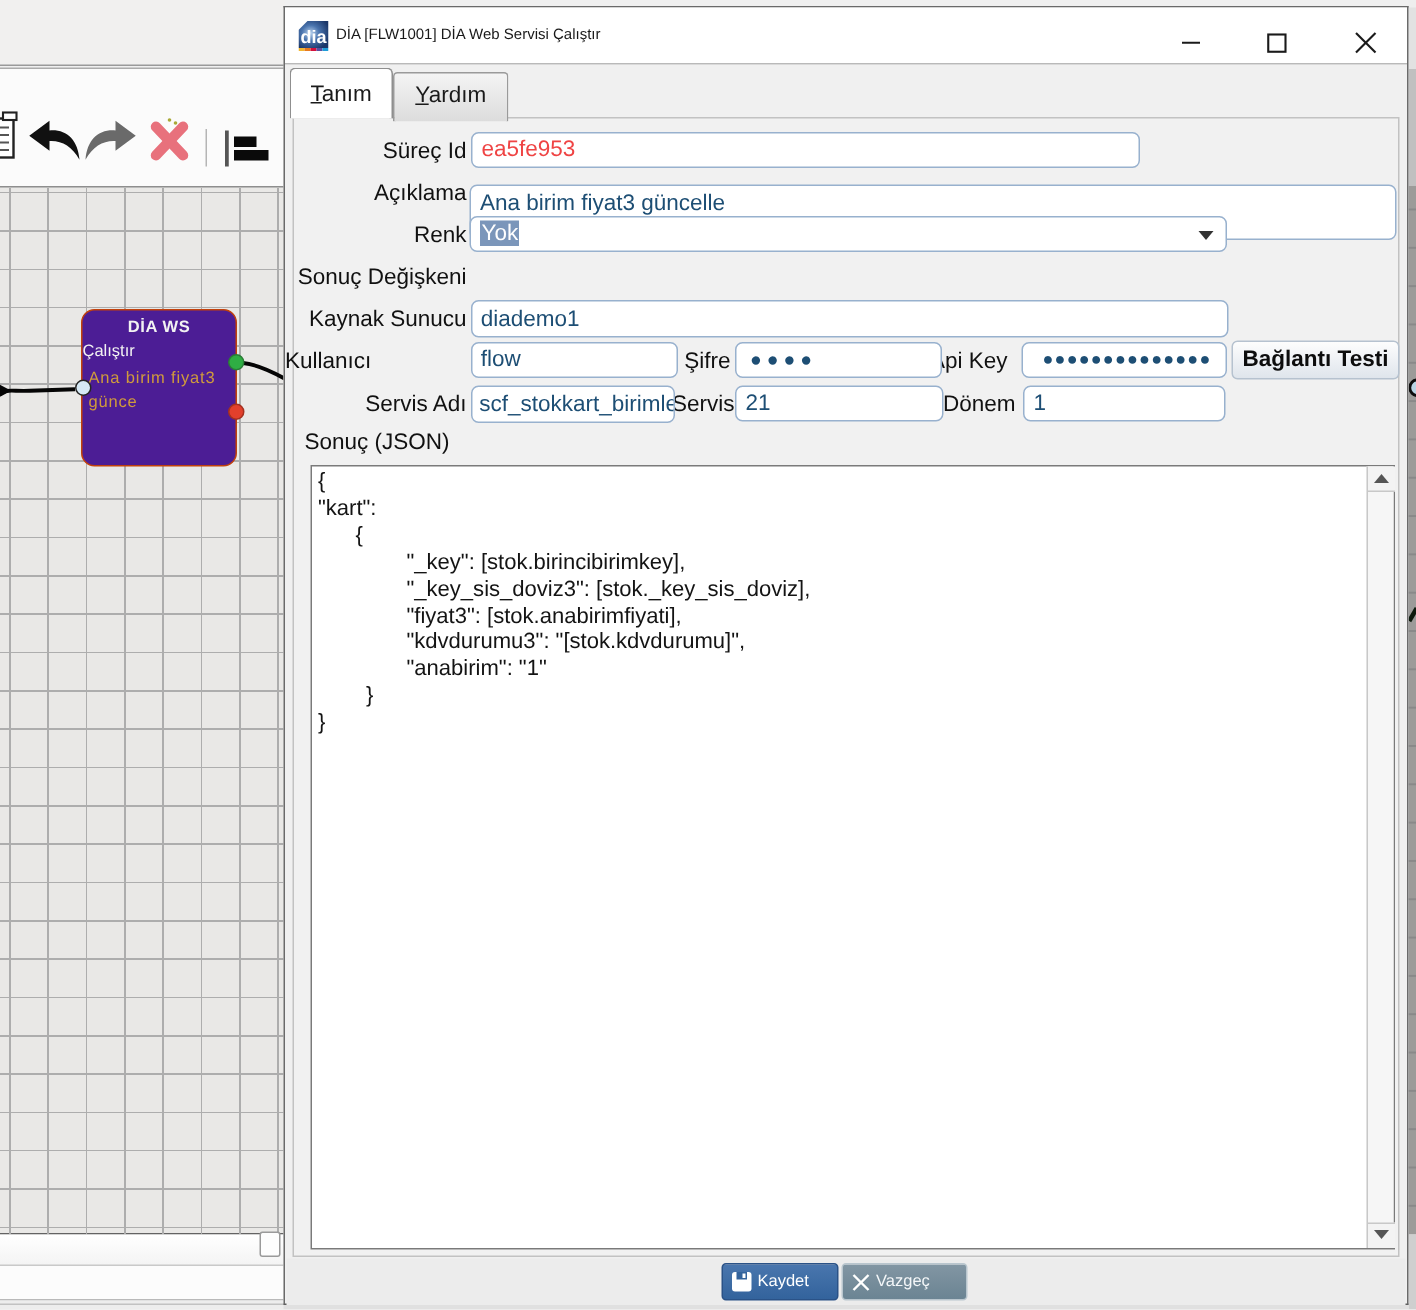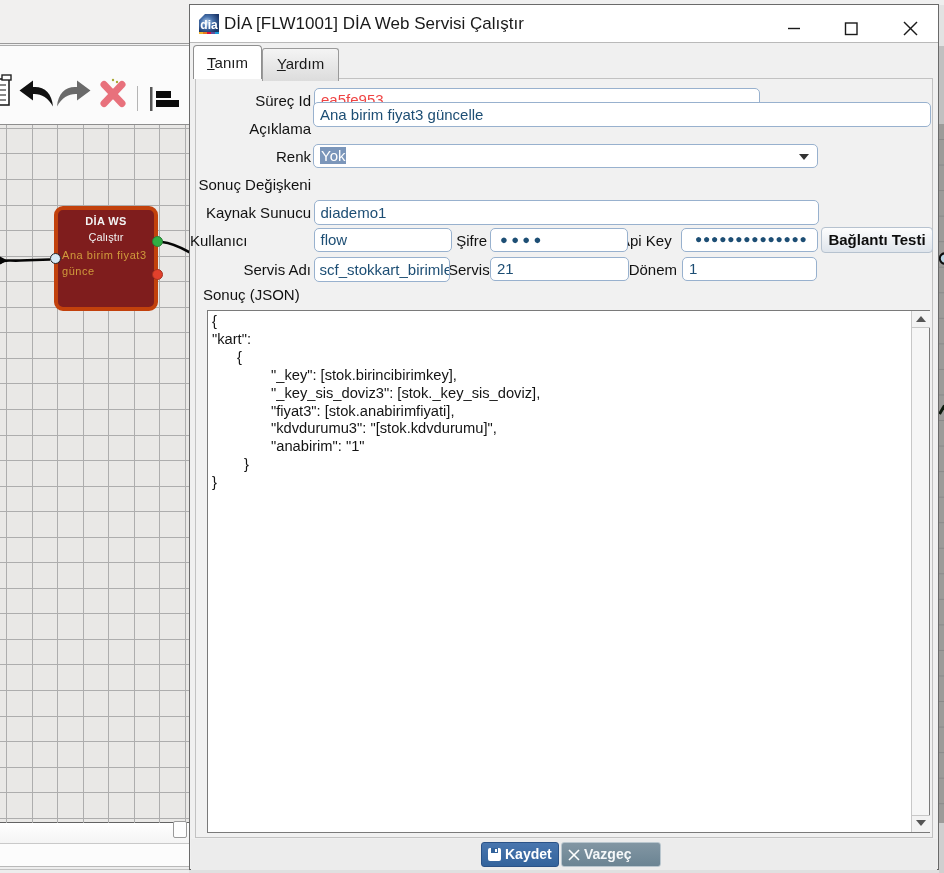--- a/index.html
+++ b/index.html
@@ -13,59 +13,59 @@
 #toolbar{left:0;top:46px;width:189px;height:78px;background:#fbfbfb}
 #canvas{left:0;top:124px;width:189px;height:699px;border-top:1px solid #8e8e8e;border-bottom:1px solid #636363;
  background-color:#e9e8e6}
 #bb1{left:0;top:823px;width:189px;height:20px;background:linear-gradient(#ffffff,#f4f4f4)}
 #bb2{left:0;top:843px;width:189px;height:1px;background:#c9c9c9}
 #bb3{left:0;top:844px;width:189px;height:22px;background:#fcfcfc}
 #bb4{left:0;top:866px;width:189px;height:1px;background:#b9b9b9}
 #bb5{left:0;top:867px;width:189px;height:6px;background:#ededed}
 #bb6{left:0;top:869px;width:189px;height:1px;background:#c2c2c2}
 
-#node{left:54px;top:205px;width:104px;height:105px;background:#7f1d1d;border:4px solid #c2410c;border-radius:9px;color:#f2f2f2;font-size:11px}
+#node{left:54px;top:205px;width:104px;height:105px;background:#4c1d95;border:1px solid #c2410c;border-radius:9px;color:#f2f2f2;font-size:11px}
 #node .t1{position:absolute;left:0;right:0;top:4.5px;text-align:center;font-weight:bold;letter-spacing:.4px}
-#node .t2{position:absolute;left:0;right:0;top:20.5px;text-align:center}
+#node .t2{position:absolute;left:0;right:0;top:20.5px;text-align:left}
 #node .t3{position:absolute;left:4px;top:38.5px;letter-spacing:.55px;color:#d09b3c;white-space:nowrap}
 #node .t4{position:absolute;left:4px;top:54.5px;letter-spacing:.55px;color:#d09b3c}
 .port{position:absolute;width:11px;height:11px;border-radius:50%}
 
 #rs1{left:939px;top:0;width:5px;height:5px;background:#eeeeee}
 #rs2{left:939px;top:5px;width:5px;height:41px;background:#e2e2e2}
 #rs3{left:939px;top:46px;width:5px;height:78px;background:#c0c0c0}
 #rs4{left:939px;top:124px;width:5px;height:699px;background:#9c9b99;
  background-image:linear-gradient(to bottom,#898989 1px,transparent 1px);background-size:5px 25.55px;background-position:0 15px}
 #rs5{left:939px;top:823px;width:5px;height:50px;background:#cfcfcf}
 
 #dlg{left:189px;top:4px;width:750px;height:866px;background:#f0f0f0;border:1px solid #6a6a6a;border-bottom:1px solid #5f5f5f}
 #below{left:189px;top:870px;width:750px;height:3px;background:#e0e0e0}
 #title{left:0;top:0;width:748px;height:38px;background:#ffffff;border-bottom:1px solid #b9b9b9}
-#titletext{left:34px;top:0;height:38px;line-height:38px;font-size:17px;color:#191919}
+#titletext{left:34px;top:0;height:38px;line-height:38px;font-size:10px;color:#191919}
 
 .tab{position:absolute;font-size:15px;color:#1a1a1a;text-align:center}
 #tab1{left:3px;top:40px;width:69px;height:34px;background:#ffffff;border:1px solid #8f8f8f;border-bottom:none;border-radius:4px 4px 0 0;line-height:33px;z-index:3}
 #tab2{left:72px;top:43px;width:77px;height:33px;background:linear-gradient(#f4f4f4,#dcdcdc);border:1px solid #9a9a9a;border-bottom:none;border-radius:3px 3px 0 0;line-height:29px;z-index:2}
 #pane{left:5px;top:73px;width:738px;height:760px;background:#f1f1f1;border:1px solid #c2c2c2}
 
 .lbl{position:absolute;font-size:15px;color:#111;white-space:nowrap}
 .inp{position:absolute;background:#fff;border:1px solid #98b1ce;border-radius:5px;font-size:15px;color:#1d4e74;padding-left:6px;white-space:nowrap;overflow:hidden}
 .r{height:24px;line-height:22px}
 #btnTest{position:absolute;left:631px;top:222px;width:112px;height:26px;background:linear-gradient(#fdfdfd,#dfe5ec);border:1px solid #b6c2cf;border-radius:4px;font-size:15px;font-weight:bold;color:#0d0d0d;text-align:center;line-height:24px}
 
 #ta{left:17px;top:305px;width:723px;height:523px;background:#fff;border:1px solid #7a7a7a}
 #tatext{position:absolute;left:4px;top:2px;font-size:14.7px;line-height:17.9px;color:#141414;white-space:pre}
 #sb{position:absolute;right:0;top:0;width:18px;height:100%;background:#f6f6f6;border-left:1px solid #c8c8c8}
 .sbtn{position:absolute;left:0;width:18px;height:17px;background:#f3f3f3}
 .tri{position:absolute;width:0;height:0;border-left:5px solid transparent;border-right:5px solid transparent}
 
 #btnbar{left:1px;top:834px;width:746px;height:31px;background:#ececec}
-.bbtn{position:absolute;top:3px;height:25px;font-size:14px;font-weight:bold;color:#fff;border-radius:3px;line-height:23px}
+.bbtn{position:absolute;top:3px;height:25px;font-size:11px;font-weight:normal;color:#fff;border-radius:3px;line-height:23px}
 #kaydet{left:290px;width:78px;background:linear-gradient(#4976ae,#33639c);border:1px solid #2a5287}
-#vazgec{left:370px;width:100px;background:linear-gradient(#8296a3,#6b8493);border:1px solid #b9c6ce;color:#f4f7f9}
+#vazgec{left:370px;width:84px;background:linear-gradient(#8296a3,#6b8493);border:1px solid #b9c6ce;color:#f4f7f9}
 </style>
 </head>
 <body>
 
 <div class="abs" id="topband"></div>
 <div class="abs" id="tline1"></div>
 <div class="abs" id="tline2"></div>
 <div class="abs" id="toolbar">
 <svg width="189" height="78" viewBox="0 0 189 78">
       <g transform="translate(0,4)">
@@ -210,21 +210,21 @@
  <div class="lbl" style="left:0;width:121px;top:199px;text-align:right">Kaynak Sunucu</div>
  <div class="lbl" style="left:0;width:121px;top:227px;text-align:left">Kullanıcı</div>
  <div class="lbl" style="left:262px;width:35px;top:227px;text-align:right">Şifre</div>
  <div class="lbl" style="left:430px;width:59px;top:227px;text-align:left">Api Key</div>
  <div class="lbl" style="left:0;width:121px;top:256px;text-align:right">Servis Adı</div>
  <div class="lbl" style="left:258px;width:35px;top:256px;text-align:right">Servis</div>
  <div class="lbl" style="left:430px;width:57px;top:256px;text-align:right">Dönem</div>
  <div class="lbl" style="left:13px;top:281px">Sonuç (JSON)</div>
 
  <div class="inp r" style="left:124px;top:82.5px;width:446px;color:#ef4444">ea5fe953</div>
- <div class="inp" style="left:123px;top:97px;width:618px;height:25px;line-height:23px">Ana birim fiyat3 güncelle</div>
+ <div class="inp" style="left:123px;top:118px;width:618px;height:37px;line-height:23px">Ana birim fiyat3 güncelle</div>
  <div class="inp r" style="left:123px;top:138.5px;width:505px"><span style="background:#7b96ba;color:#fff;padding:0 1px">Yok</span>
    <span style="position:absolute;right:8px;top:9px;width:0;height:0;border-left:5.5px solid transparent;border-right:5.5px solid transparent;border-top:6px solid #333"></span>
  </div>
  <div class="inp" style="left:123.5px;top:195px;width:505px;height:25px;line-height:23px">diademo1</div>
  <div class="inp r" style="left:123.5px;top:222.5px;width:138px">flow</div>
  <div class="inp r" style="left:300px;top:222.5px;width:138px;font-weight:bold;letter-spacing:3.3px;font-size:13px;line-height:21px;padding-left:9px">●●●●</div>
  <div class="inp r" style="left:491px;top:222.5px;width:137px;font-weight:bold;letter-spacing:0.8px;font-size:12px;line-height:21px;padding-left:13px">●●●●●●●●●●●●●●</div>
  <div id="btnTest">Bağlantı Testi</div>
  <div class="inp" style="left:123.5px;top:251.5px;width:136px;height:25px;line-height:23px;padding-left:5px">scf_stokkart_birimle</div>
  <div class="inp r" style="left:300px;top:252px;width:139px">21</div>

